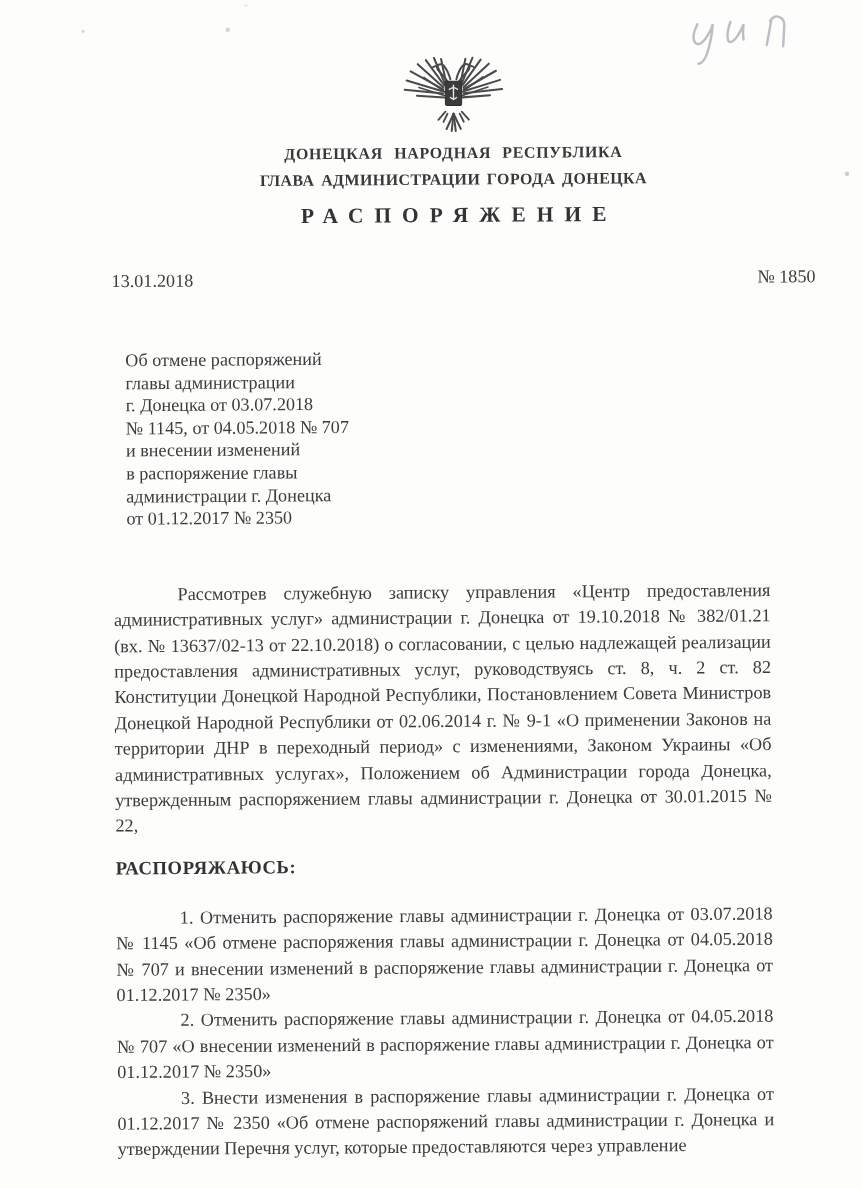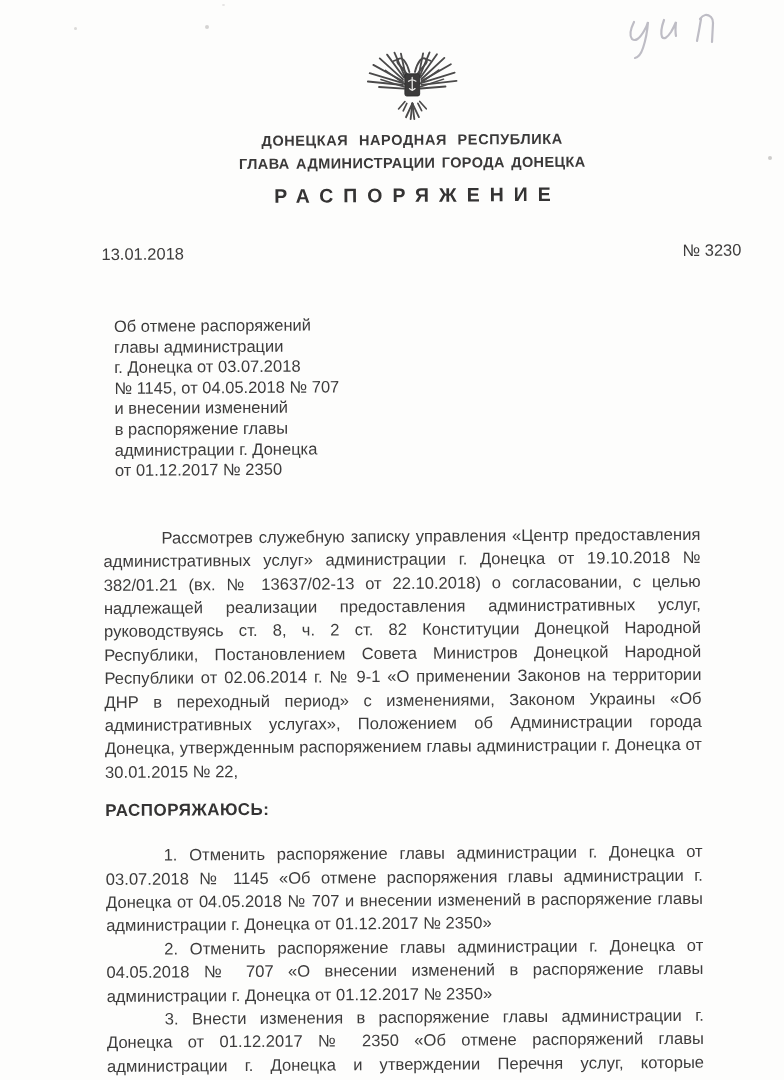--- a/index.html
+++ b/index.html
@@ -2,21 +2,21 @@
 <html lang="ru"><head>
 <meta charset="utf-8">
 <style>
   html, body { margin: 0; padding: 0; background: #ffffff; }
   .page {
     position: relative;
     width: 784px;
     height: 1080px;
     background: #fdfdfc;
     overflow: hidden;
-    font-family: Liberation Sans, sans-serif;
+    font-family: Liberation Serif, serif;
     color: #3d3c3c;
   }
   .content {
     position: absolute;
     left: 100px;
     top: 52px;
     width: 597px;
     transform: rotate(-0.4deg);
     transform-origin: left top;
   }
@@ -170,21 +170,21 @@
         </g>
       </svg>
 
       <div class="h-line1">ДОНЕЦКАЯ НАРОДНАЯ РЕСПУБЛИКА</div>
       <div class="h-line2">ГЛАВА АДМИНИСТРАЦИИ ГОРОДА ДОНЕЦКА</div>
       <div class="doc-type">РАСПОРЯЖЕНИЕ</div>
     </div>
 
     <div class="meta-row">
       <span>13.01.2018</span>
-      <span>№ 3230</span>
+      <span>№ 1850</span>
     </div>
 
     <div class="subject-block">
       <div>Об отмене распоряжений</div>
       <div>главы администрации</div>
       <div>г. Донецка от 03.07.2018</div>
       <div>№ 1145, от 04.05.2018 № 707</div>
       <div>и внесении изменений</div>
       <div>в распоряжение главы</div>
       <div>администрации г. Донецка</div>

